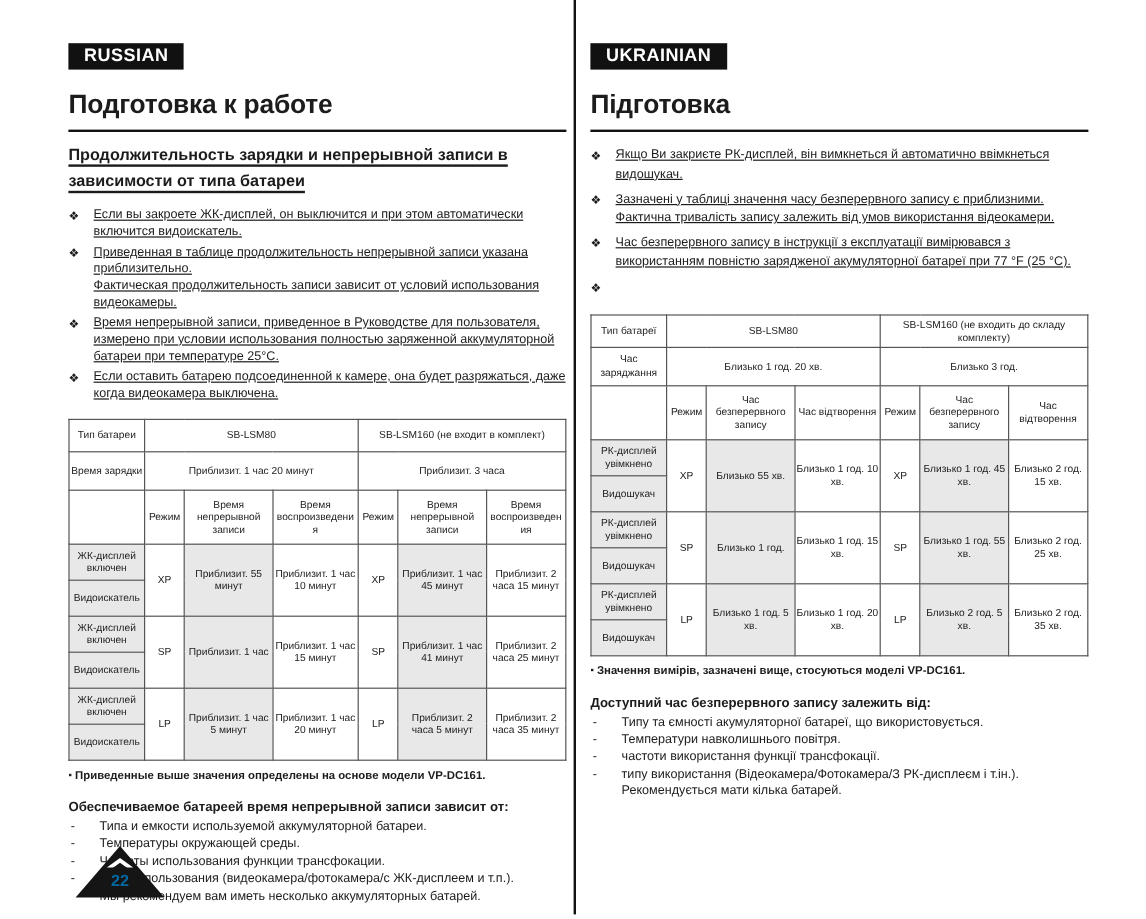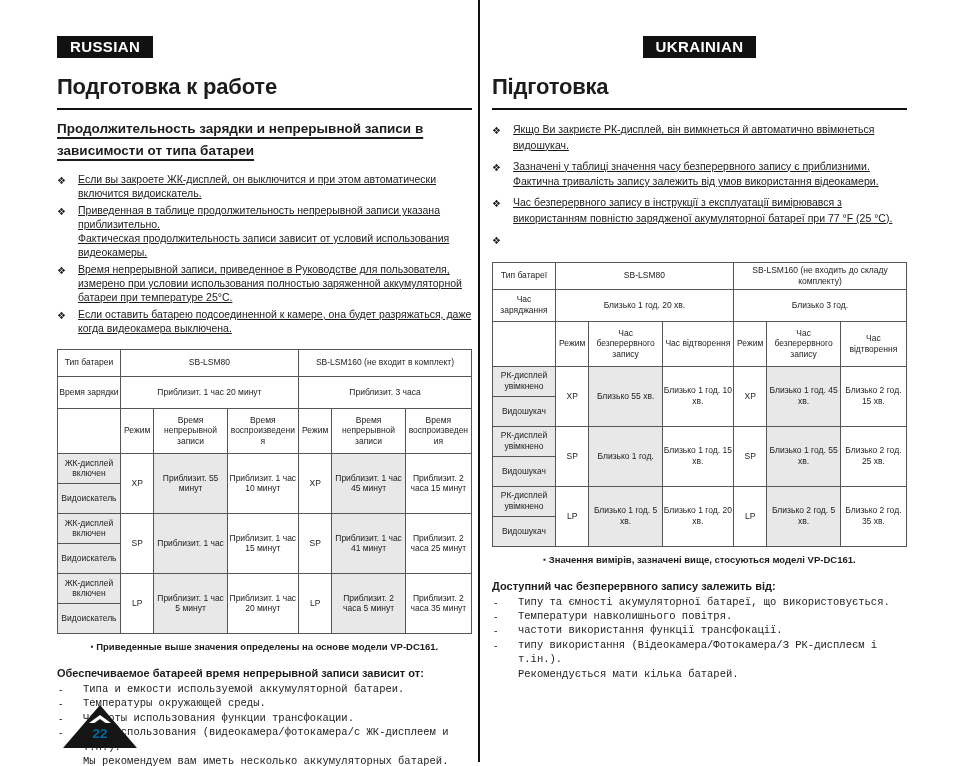--- a/index.html
+++ b/index.html
@@ -4,21 +4,21 @@
 <style>
   html,body { margin:0; padding:0; background:#ffffff; }
   body { width:955px; height:766px; font-family:"Liberation Sans", sans-serif; color:#1c1c1c; position:relative; overflow:hidden; }
   .page { position:relative; width:955px; height:766px; background:#fff; }
   .divider { position:absolute; left:478px; top:0; height:762px; width:2px; background:#111; }
   .col { position:absolute; top:0; }
   .col-left { left:57px; width:415px; }
   .col-right { left:492px; width:415px; }
 
   .lang-row { margin-top:36px; height:23px; }
-  .col-right .lang-row { text-align:center; }
+  .col-right .lang-row { text-align:left; }
   .lang-bar { display:inline-block; background:#111; color:#fff; font-weight:bold; font-size:15px; padding:2px 13px 3px; letter-spacing:0.4px; }
 
   .title { font-size:22px; font-weight:bold; margin:15px 0 0; padding-bottom:8px; border-bottom:2px solid #111; letter-spacing:-0.2px; }
   .section { margin:8px 0 0; font-size:13.5px; font-weight:bold; line-height:1.6; }
   .section span { text-decoration:underline; text-decoration-thickness:1.5px; text-underline-offset:4px; }
 
   .bullets { list-style:none; margin:12px 0 0; padding:0; }
   .bullets li { display:flex; gap:9px; font-size:10.5px; line-height:1.33; margin-bottom:3px; }
   .col-right .bullets li { line-height:1.5; margin-bottom:5px; }
   .bullet-glyph { flex:0 0 12px; font-size:10px; padding-top:1px; }
@@ -27,28 +27,28 @@
   .spec-table { border-collapse:collapse; width:100%; margin-top:13px; table-layout:fixed; }
   .col-right .spec-table { margin-top:14px; }
   .spec-table td { border:1px solid #555; text-align:center; vertical-align:middle; font-size:8.5px; line-height:1.25; padding:2px 1px; background:#fff; word-wrap:break-word; }
   .spec-table .shade { background:#e8e8e8; }
   .hr1 td { height:22px; }
   .hr2 td { height:27px; }
   .hr3 td { height:40px; }
   .dr td { height:25px; }
   .diag { background:linear-gradient(to bottom right, #fff calc(50% - 0.7px), #555 calc(50% - 0.7px), #555 calc(50% + 0.7px), #fff calc(50% + 0.7px)); }
 
-  .table-note { margin-top:7px; text-align:center; font-size:9.5px; font-weight:bold; }
+  .table-note { margin-top:7px; text-align:left; font-size:9.5px; font-weight:bold; }
   .note-glyph { font-size:8px; vertical-align:1px; }
 
   .depends { margin-top:15px; }
   .depends-heading { font-size:11px; font-weight:bold; margin-bottom:3px; }
   .dep-item { display:flex; gap:17px; font-size:10.5px; line-height:1.38; padding-left:2px; }
   .dep-dash { flex:0 0 7px; }
-  .dep-text { white-space:pre-line;font-family:Liberation Mono, monospace; }
+  .dep-text { white-space:pre-line; }
 
   .page-number { position:absolute; left:63px; top:705px; width:74px; height:43px; }
   .tri { position:absolute; left:0; top:0; width:0; height:0; border-left:37px solid transparent; border-right:37px solid transparent; border-bottom:43px solid #151515; }
   .peak { position:absolute; left:26px; top:10px; width:0; height:0; border-left:11px solid transparent; border-right:11px solid transparent; border-bottom:8px solid #fff; }
   .peak-inner { position:absolute; left:30px; top:14px; width:0; height:0; border-left:7px solid transparent; border-right:7px solid transparent; border-bottom:5px solid #151515; }
   .tri-num { position:absolute; left:0; top:21px; width:74px; text-align:center; color:#0369a1; font-weight:bold; font-size:13.5px; }
 </style>
 </head>
 <body>
 

